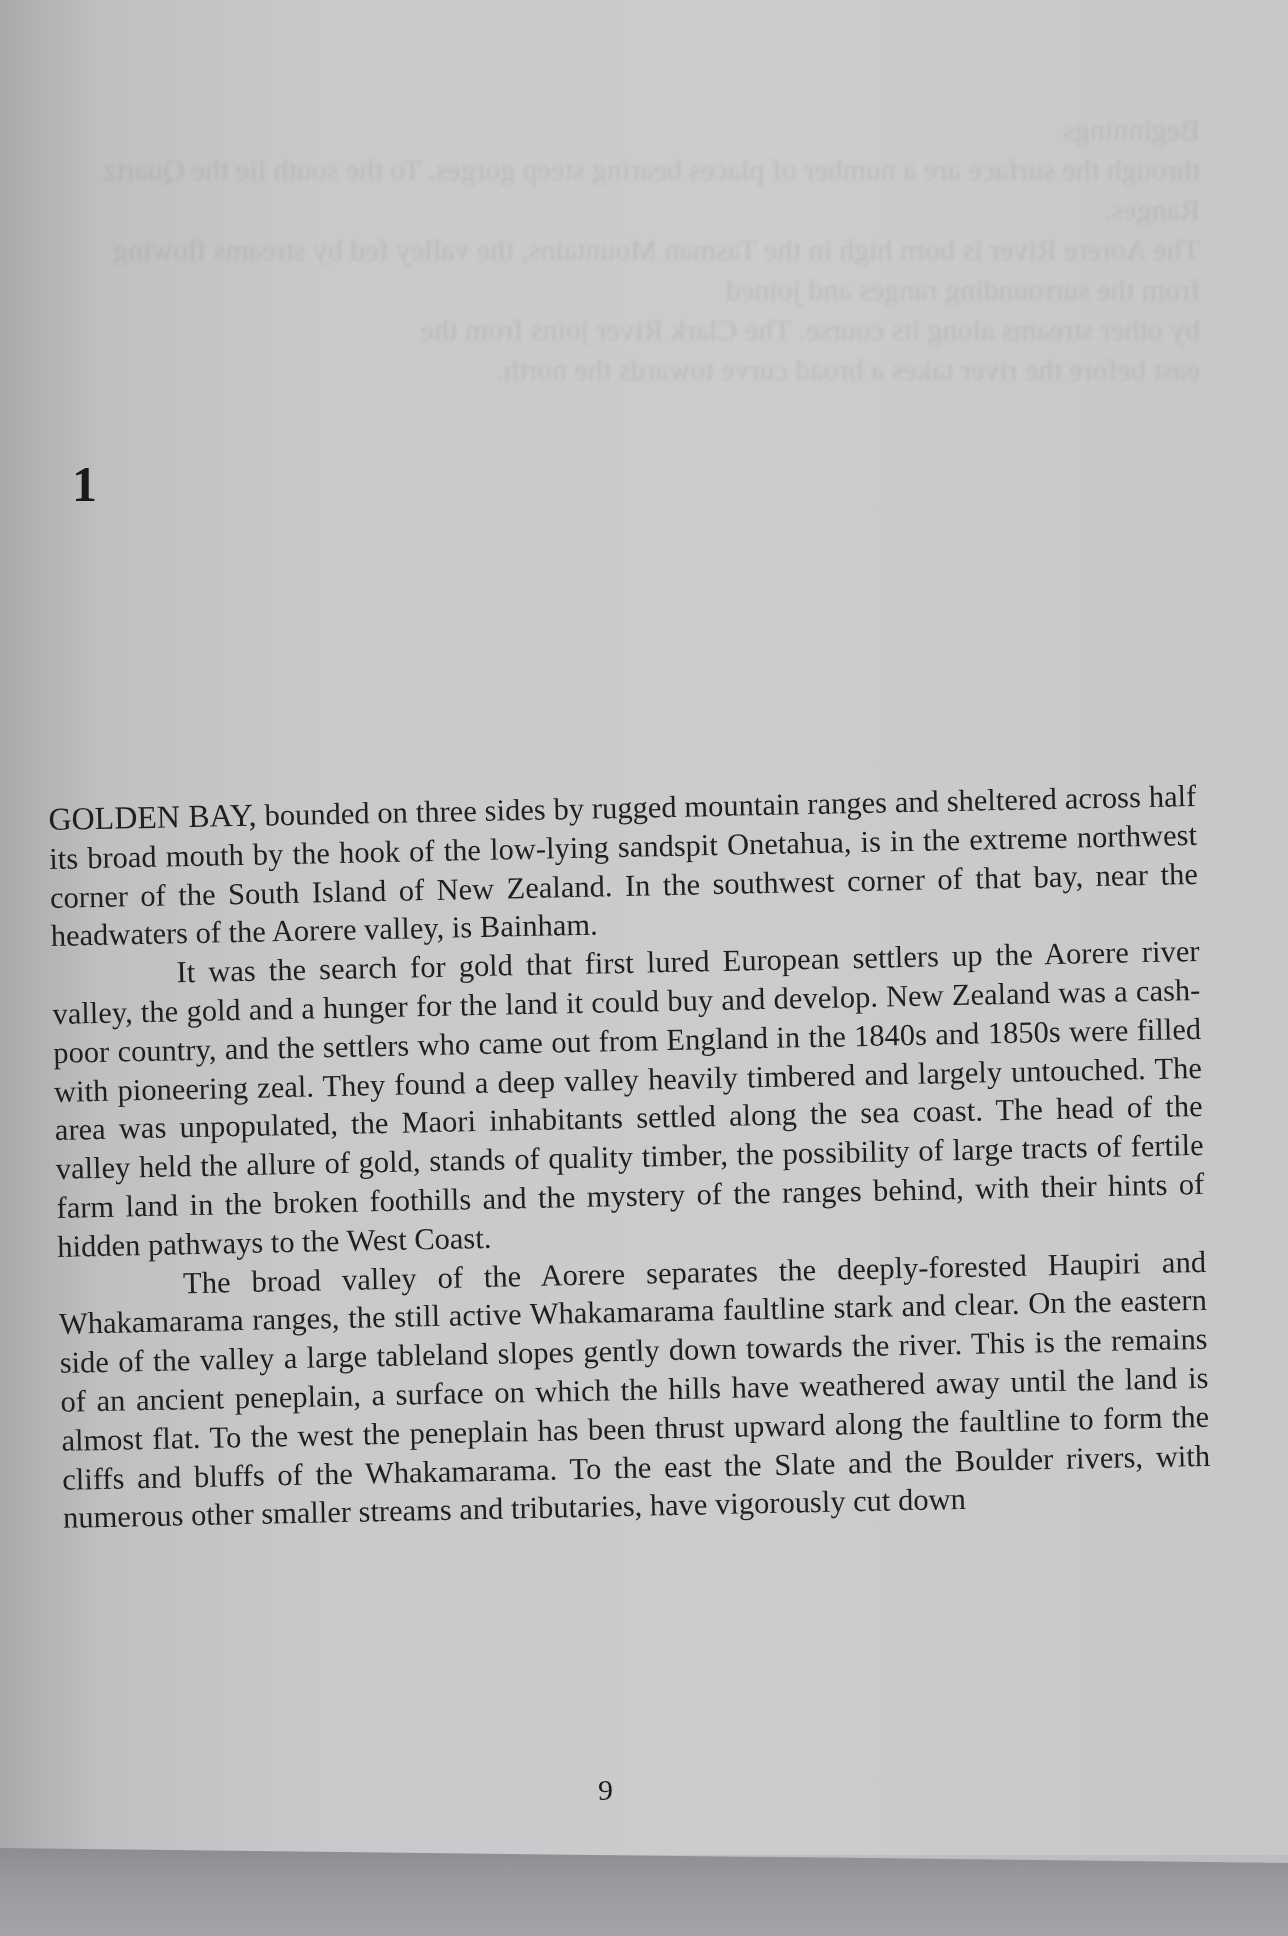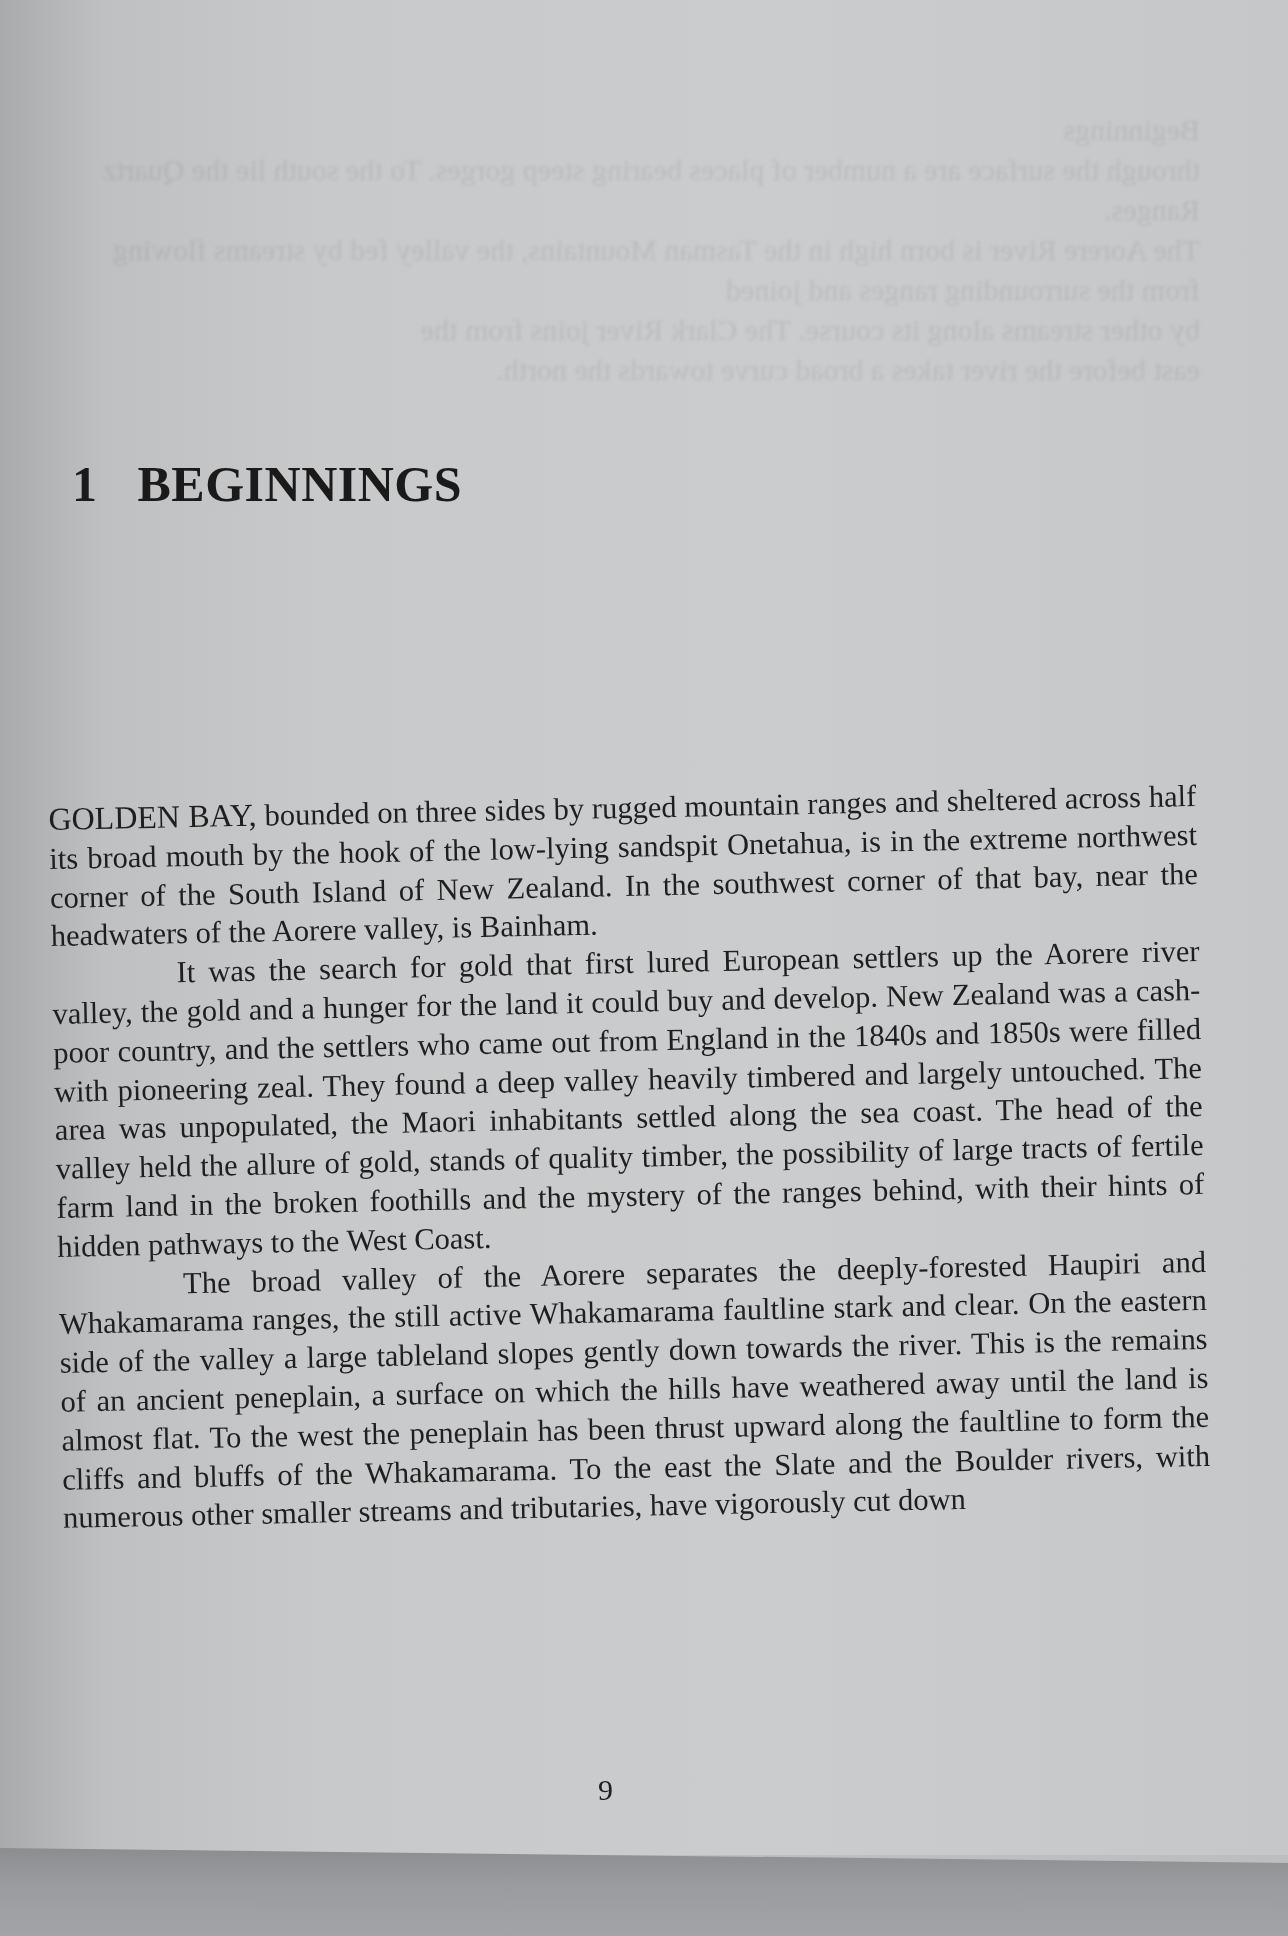--- a/index.html
+++ b/index.html
@@ -70,21 +70,20 @@
 
 <div class="page">
   <div class="bleed">Beginnings
 through the surface are a number of places bearing steep gorges. To the south lie the Quartz Ranges.
 The Aorere River is born high in the Tasman Mountains, the valley fed by streams flowing from the surrounding ranges and joined
 by other streams along its course. The Clark River joins from the
 east before the river takes a broad curve towards the north.</div>
 
   <h1 class="chapter">
     <span>1</span>
-    <span>BEGINNINGS</span>
   </h1>
 
   <div class="body">
     <p><span class="lead">GOLDEN BAY,</span><span> bounded on three sides by rugged mountain ranges and sheltered across half its broad mouth by the hook of the low-lying sandspit Onetahua, is in the extreme northwest corner of the South Island of New Zealand. In the southwest corner of that bay, near the headwaters of the Aorere valley, is Bainham.</span></p>
     <p class="indent">It was the search for gold that first lured European settlers up the Aorere river valley, the gold and a hunger for the land it could buy and develop. New Zealand was a cash-poor country, and the settlers who came out from England in the 1840s and 1850s were filled with pioneering zeal. They found a deep valley heavily timbered and largely untouched. The area was unpopulated, the Maori inhabitants settled along the sea coast. The head of the valley held the allure of gold, stands of quality timber, the possibility of large tracts of fertile farm land in the broken foothills and the mystery of the ranges behind, with their hints of hidden pathways to the West Coast.</p>
     <p class="indent">The broad valley of the Aorere separates the deeply-forested Haupiri and Whakamarama ranges, the still active Whakamarama faultline stark and clear. On the eastern side of the valley a large tableland slopes gently down towards the river. This is the remains of an ancient peneplain, a surface on which the hills have weathered away until the land is almost flat. To the west the peneplain has been thrust upward along the faultline to form the cliffs and bluffs of the Whakamarama. To the east the Slate and the Boulder rivers, with numerous other smaller streams and tributaries, have vigorously cut down</p>
   </div>
 
   <div class="folio">9</div>
 </div>

